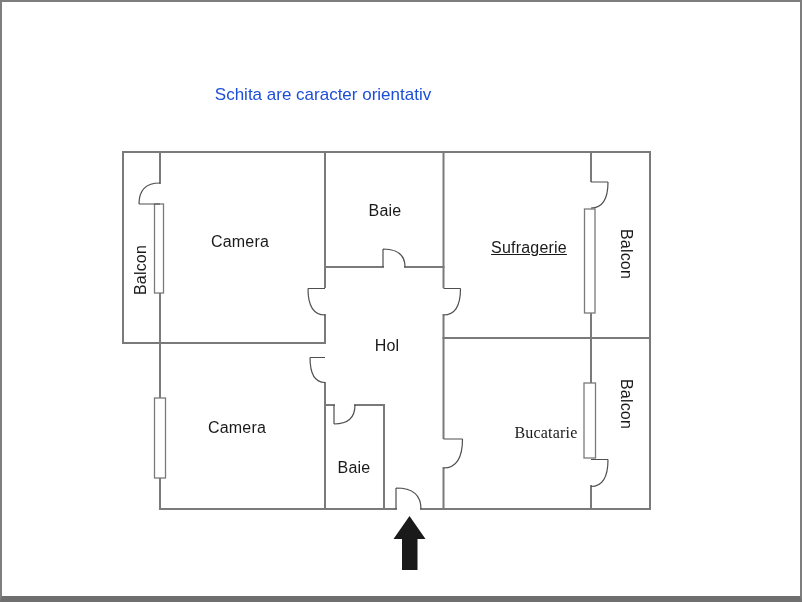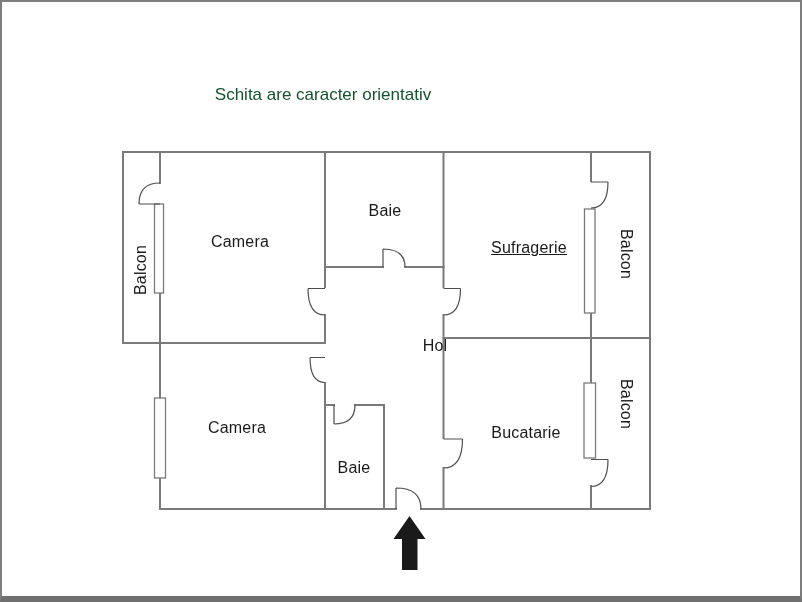--- a/index.html
+++ b/index.html
@@ -24,21 +24,21 @@
     white-space:nowrap;
     letter-spacing:0.2px;
   }
   .lbl.rot-ccw{transform:translate(-50%,-50%) rotate(-90deg);}
   .lbl.rot-cw{transform:translate(-50%,-50%) rotate(90deg);}
   .title{
     position:absolute;
     transform:translate(-50%,-50%);
     font-size:17px;
     font-weight:500;
-    color:#14532d;
+    color:#1d4ed8;
     white-space:nowrap;
   }
 </style>
 </head>
 <body>
 
 <div class="page">
 
   <div class="title" style="left:321px;top:93px;">Schita are caracter orientativ</div>
 
@@ -79,18 +79,18 @@
 
     <polygon fill="#1a1a1a" points="409.5,516 425.5,539 417.5,539 417.5,570 402,570 402,539 393.5,539"></polygon>
   </svg>
 
   <div class="lbl" style="left:238px;top:240px;">Camera</div>
   <div class="lbl" style="left:383px;top:209px;">Baie</div>
   <div class="lbl" style="left:527px;top:246px;text-decoration:underline;">Sufragerie</div>
   <div class="lbl rot-ccw" style="left:139px;top:268px;">Balcon</div>
   <div class="lbl rot-cw" style="left:624px;top:252px;">Balcon</div>
   <div class="lbl" style="left:235px;top:426px;">Camera</div>
-  <div class="lbl" style="left:385px;top:344px;margin-left:48px;">Hol</div>
+  <div class="lbl" style="left:385px;top:344px;">Hol</div>
   <div class="lbl" style="left:352px;top:466px;">Baie</div>
-  <div class="lbl" style="left:524px;top:431px;">Bucatarie</div>
+  <div class="lbl" style="left:544px;top:431px;font-family:Liberation Serif, serif;">Bucatarie</div>
   <div class="lbl rot-cw" style="left:624px;top:402px;">Balcon</div>
 
 </div>
 
 </body></html>

